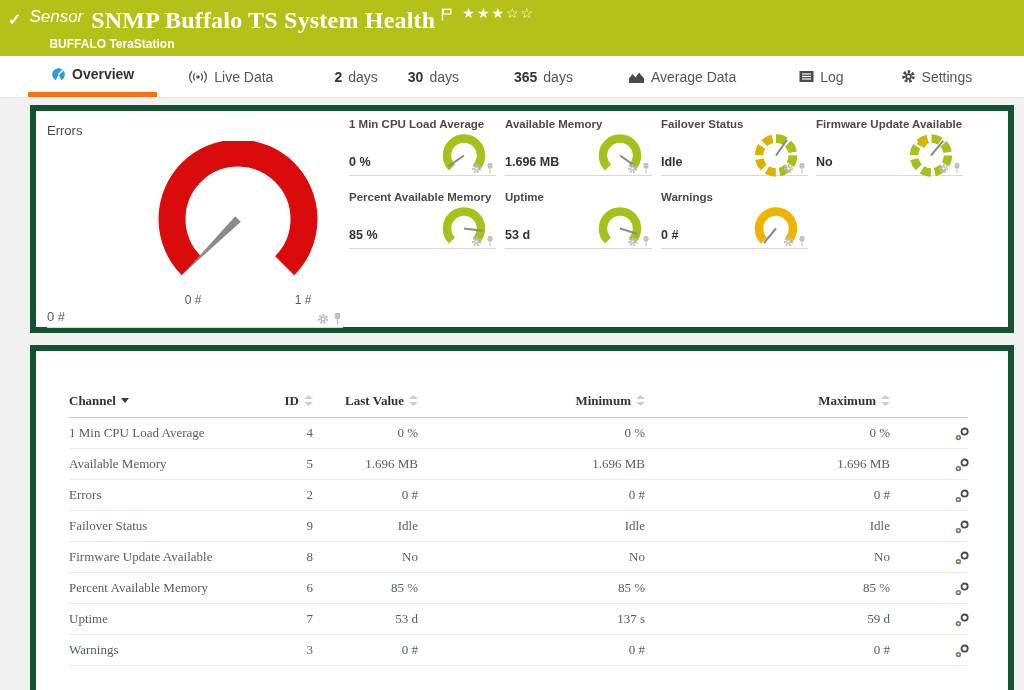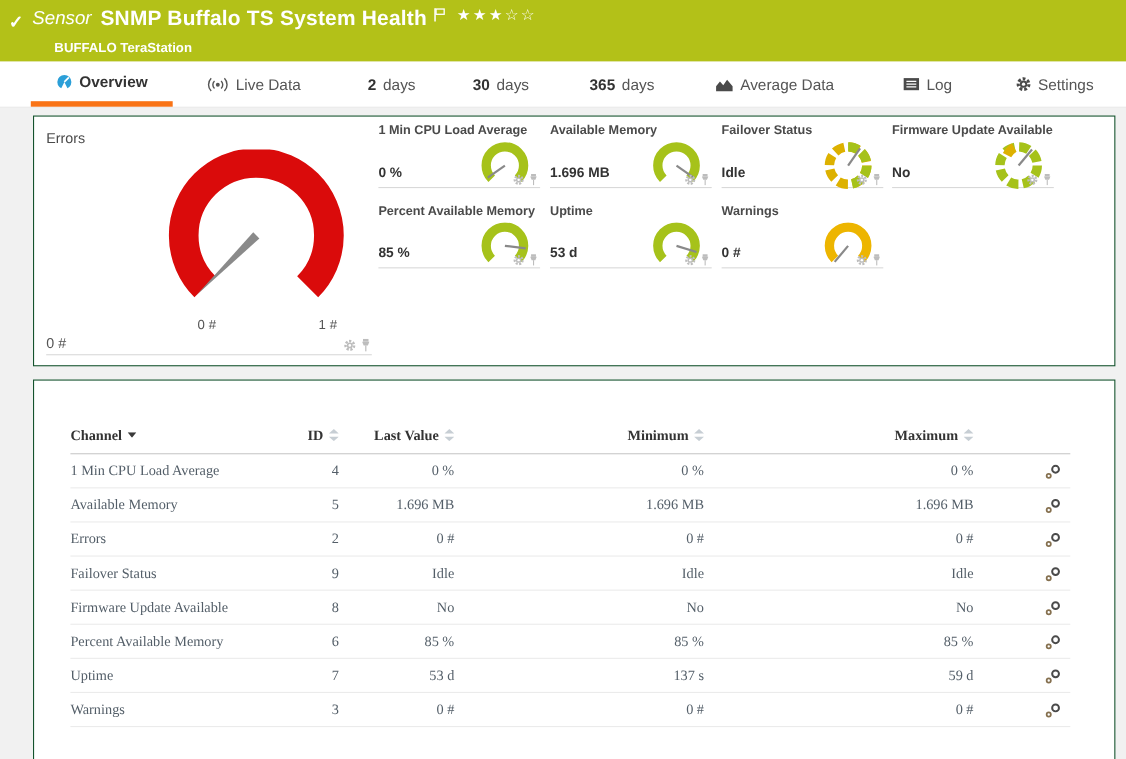--- a/index.html
+++ b/index.html
@@ -13,39 +13,39 @@
 
   
   .topbar {
     position:absolute; left:0; top:0; width:1024px; height:56px;
     background:#b3c118; color:#fff; display:flex; align-items:flex-start;
     padding:7px 0 0 8px;
   }
   .check { font-size:16px; font-weight:bold; margin:3px 8px 0 0; }
   .titleline { display:flex; align-items:flex-start; }
   .kind { font-style:italic; font-size:17px; margin-right:8px; }
-  .sensor-title { font-size:19px; font-weight:bold; letter-spacing:.2px; }
+  .sensor-title { font-size:24px; font-weight:bold; letter-spacing:.2px;font-family:Liberation Serif, serif; }
   .flagwrap { margin:0 10px 8px 6px; align-self:flex-start; }
   .stars { font-size:14px; letter-spacing:2px; position:relative; top:-2px; }
   .subtitle { font-size:12px; font-weight:bold; margin:3px 0 0 20px; }
 
   
   .tabs {
     position:absolute; left:0; top:56px; width:1024px; height:42px;
     background:#fff; border-bottom:1px solid #e8e8e8;
     display:flex; align-items:stretch; padding-left:28px;
   }
   .tab { display:flex; align-items:center; gap:6px; font-size:14px; color:#555; cursor:default; }
   .tab .num { font-weight:bold; color:#333; }
   .tab.active { border-bottom:5px solid #f97316; color:#333; font-weight:bold; padding:0 23px; }
-  .t2{margin-left:31px}.t3{margin-left:61px}.t4{margin-left:52px}
+  .t2{margin-left:31px}.t3{margin-left:61px}.t4{margin-left:30px}
   .t5{margin-left:55px}.t6{margin-left:55px}.t7{margin-left:63px}.t8{margin-left:57px}
 
   
-  .panel { position:absolute; left:30px; right:10px; background:#fff; border:1px solid #14532d; }
+  .panel { position:absolute; left:30px; right:10px; background:#fff; border:6px solid #14532d; }
   .gauges-panel { top:105px; height:228px; }
   .table-panel  { top:345px; height:362px; }
 
   
   .errors-cell { position:absolute; left:11px; top:12px; width:296px; height:205px;
                  border-bottom:1px solid #d9d9d9; }
   .errors-title { font-size:13px; color:#4a4a4a; }
   .errors-svg { position:absolute; left:111px; top:18px; }
   .scale-label { position:absolute; top:170px; width:40px; text-align:center;
                  font-size:12px; color:#555; }

